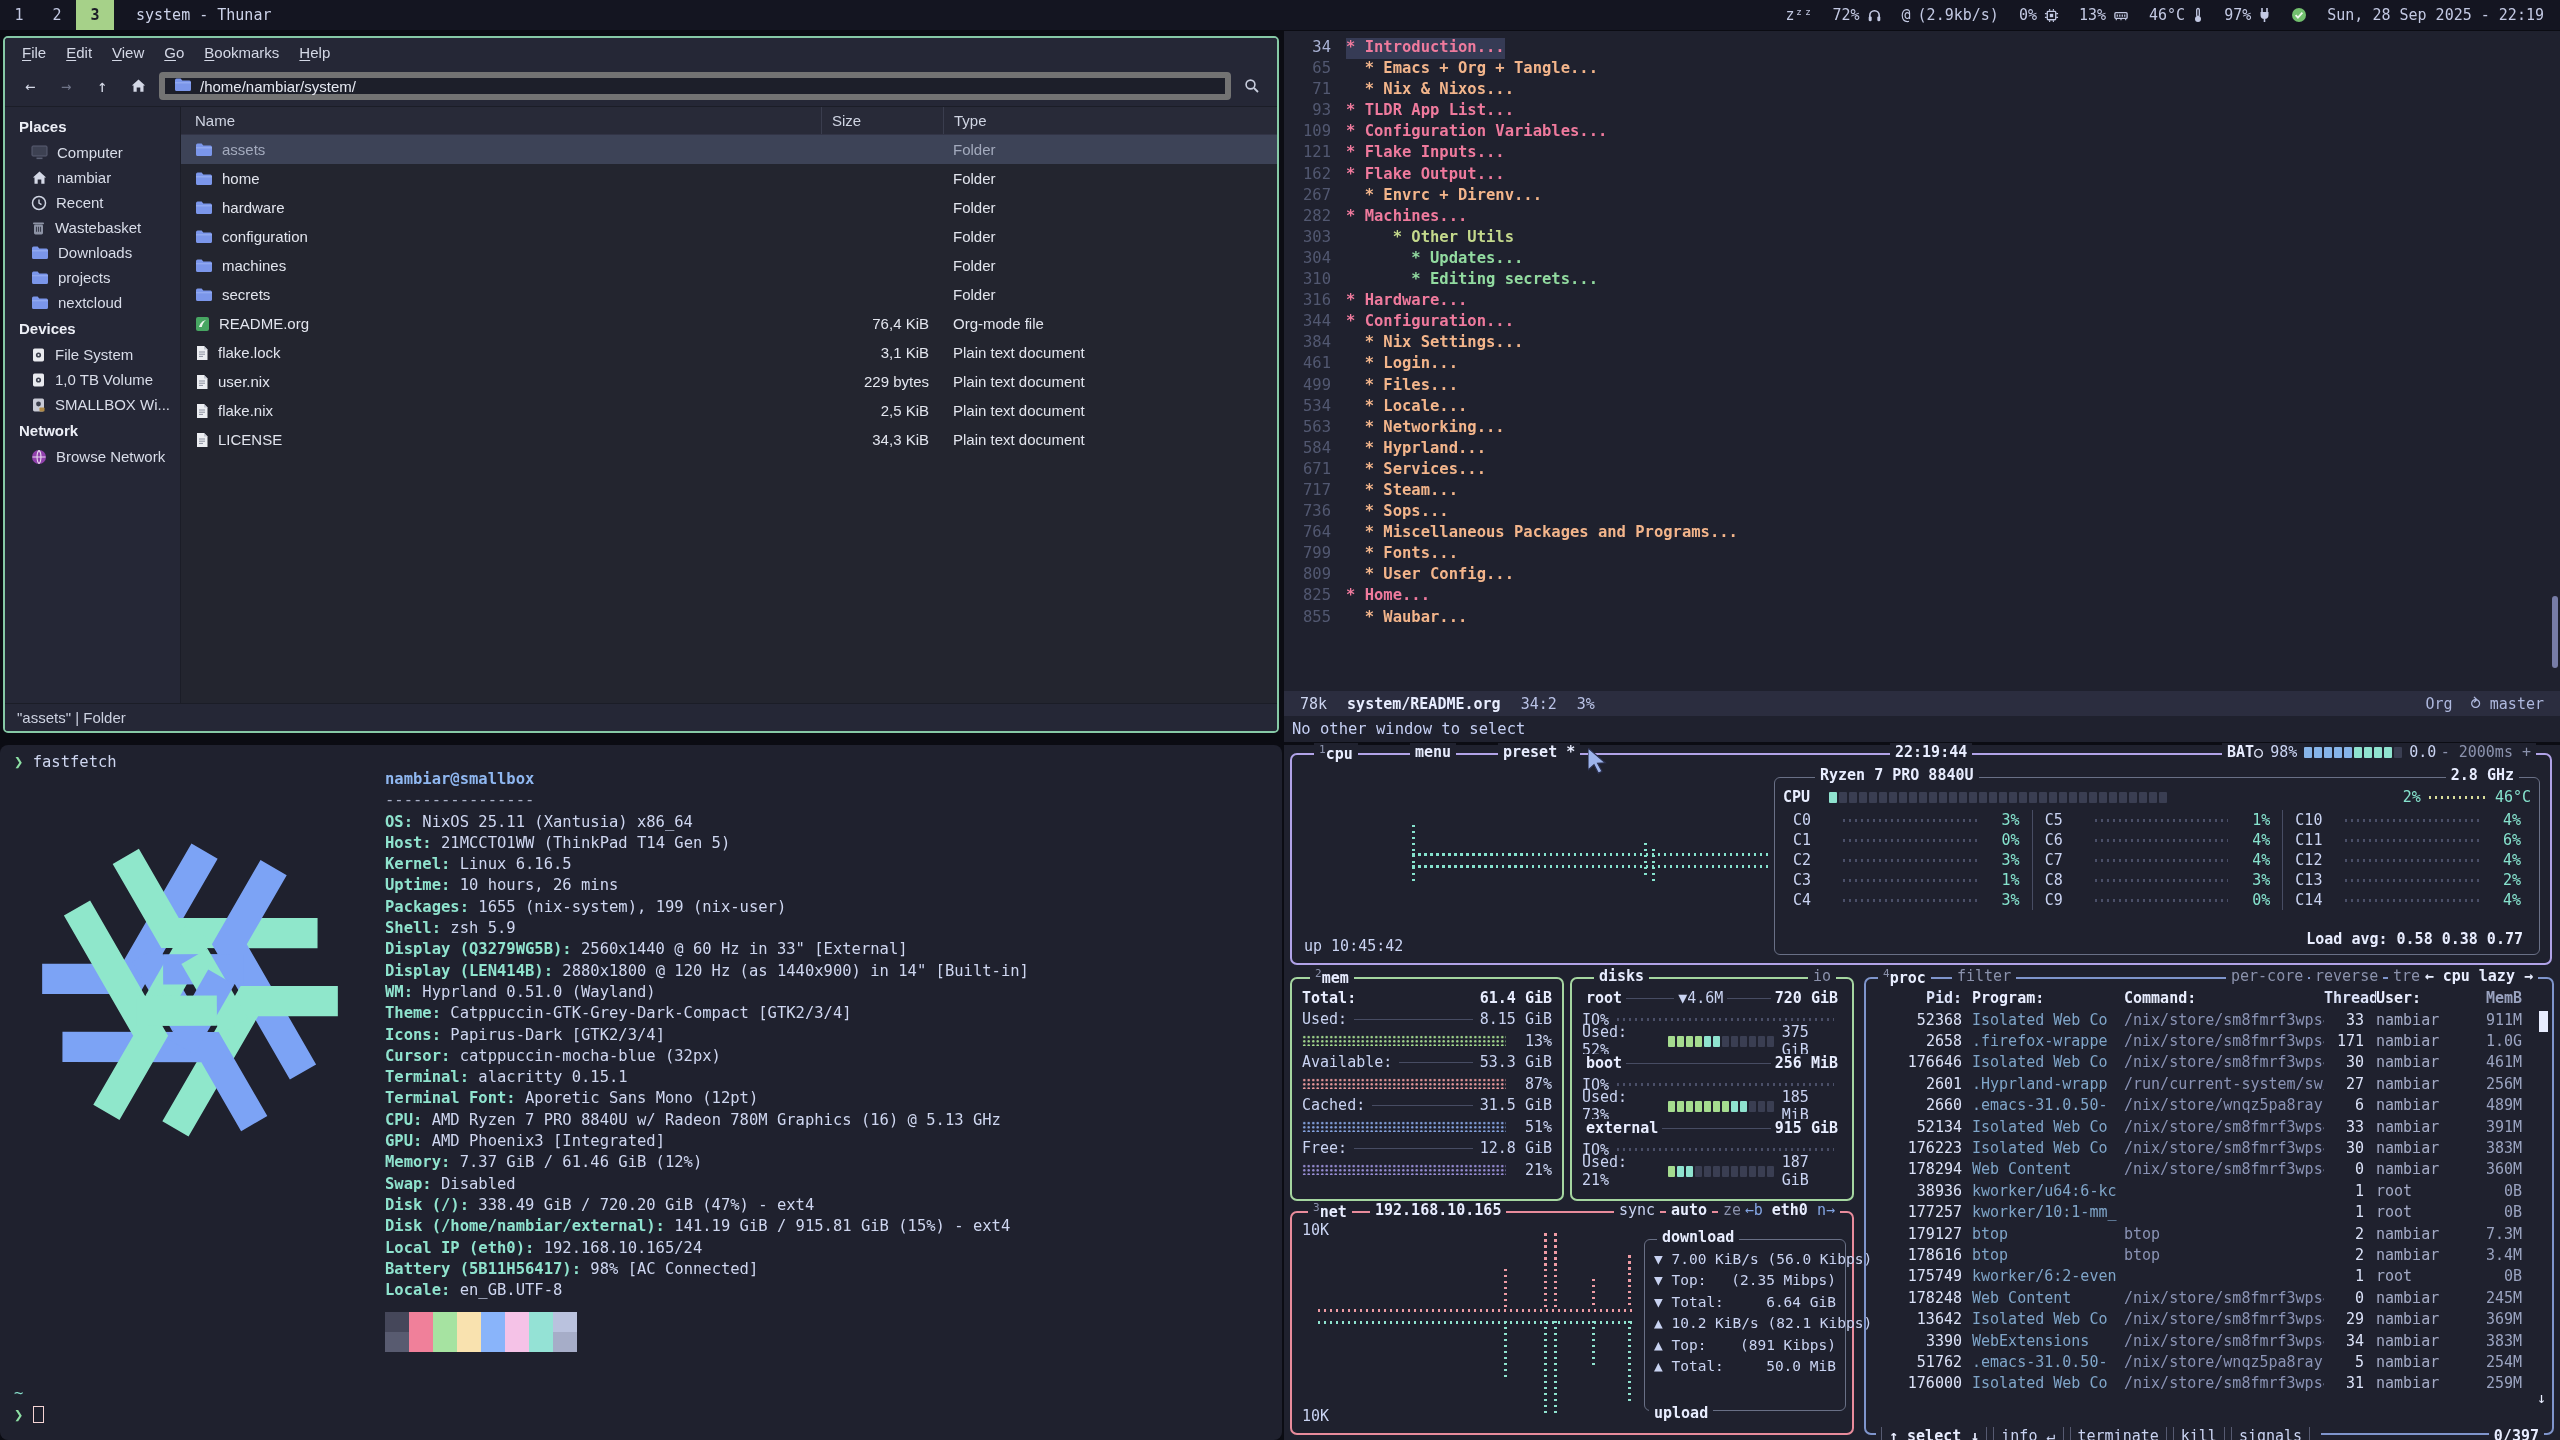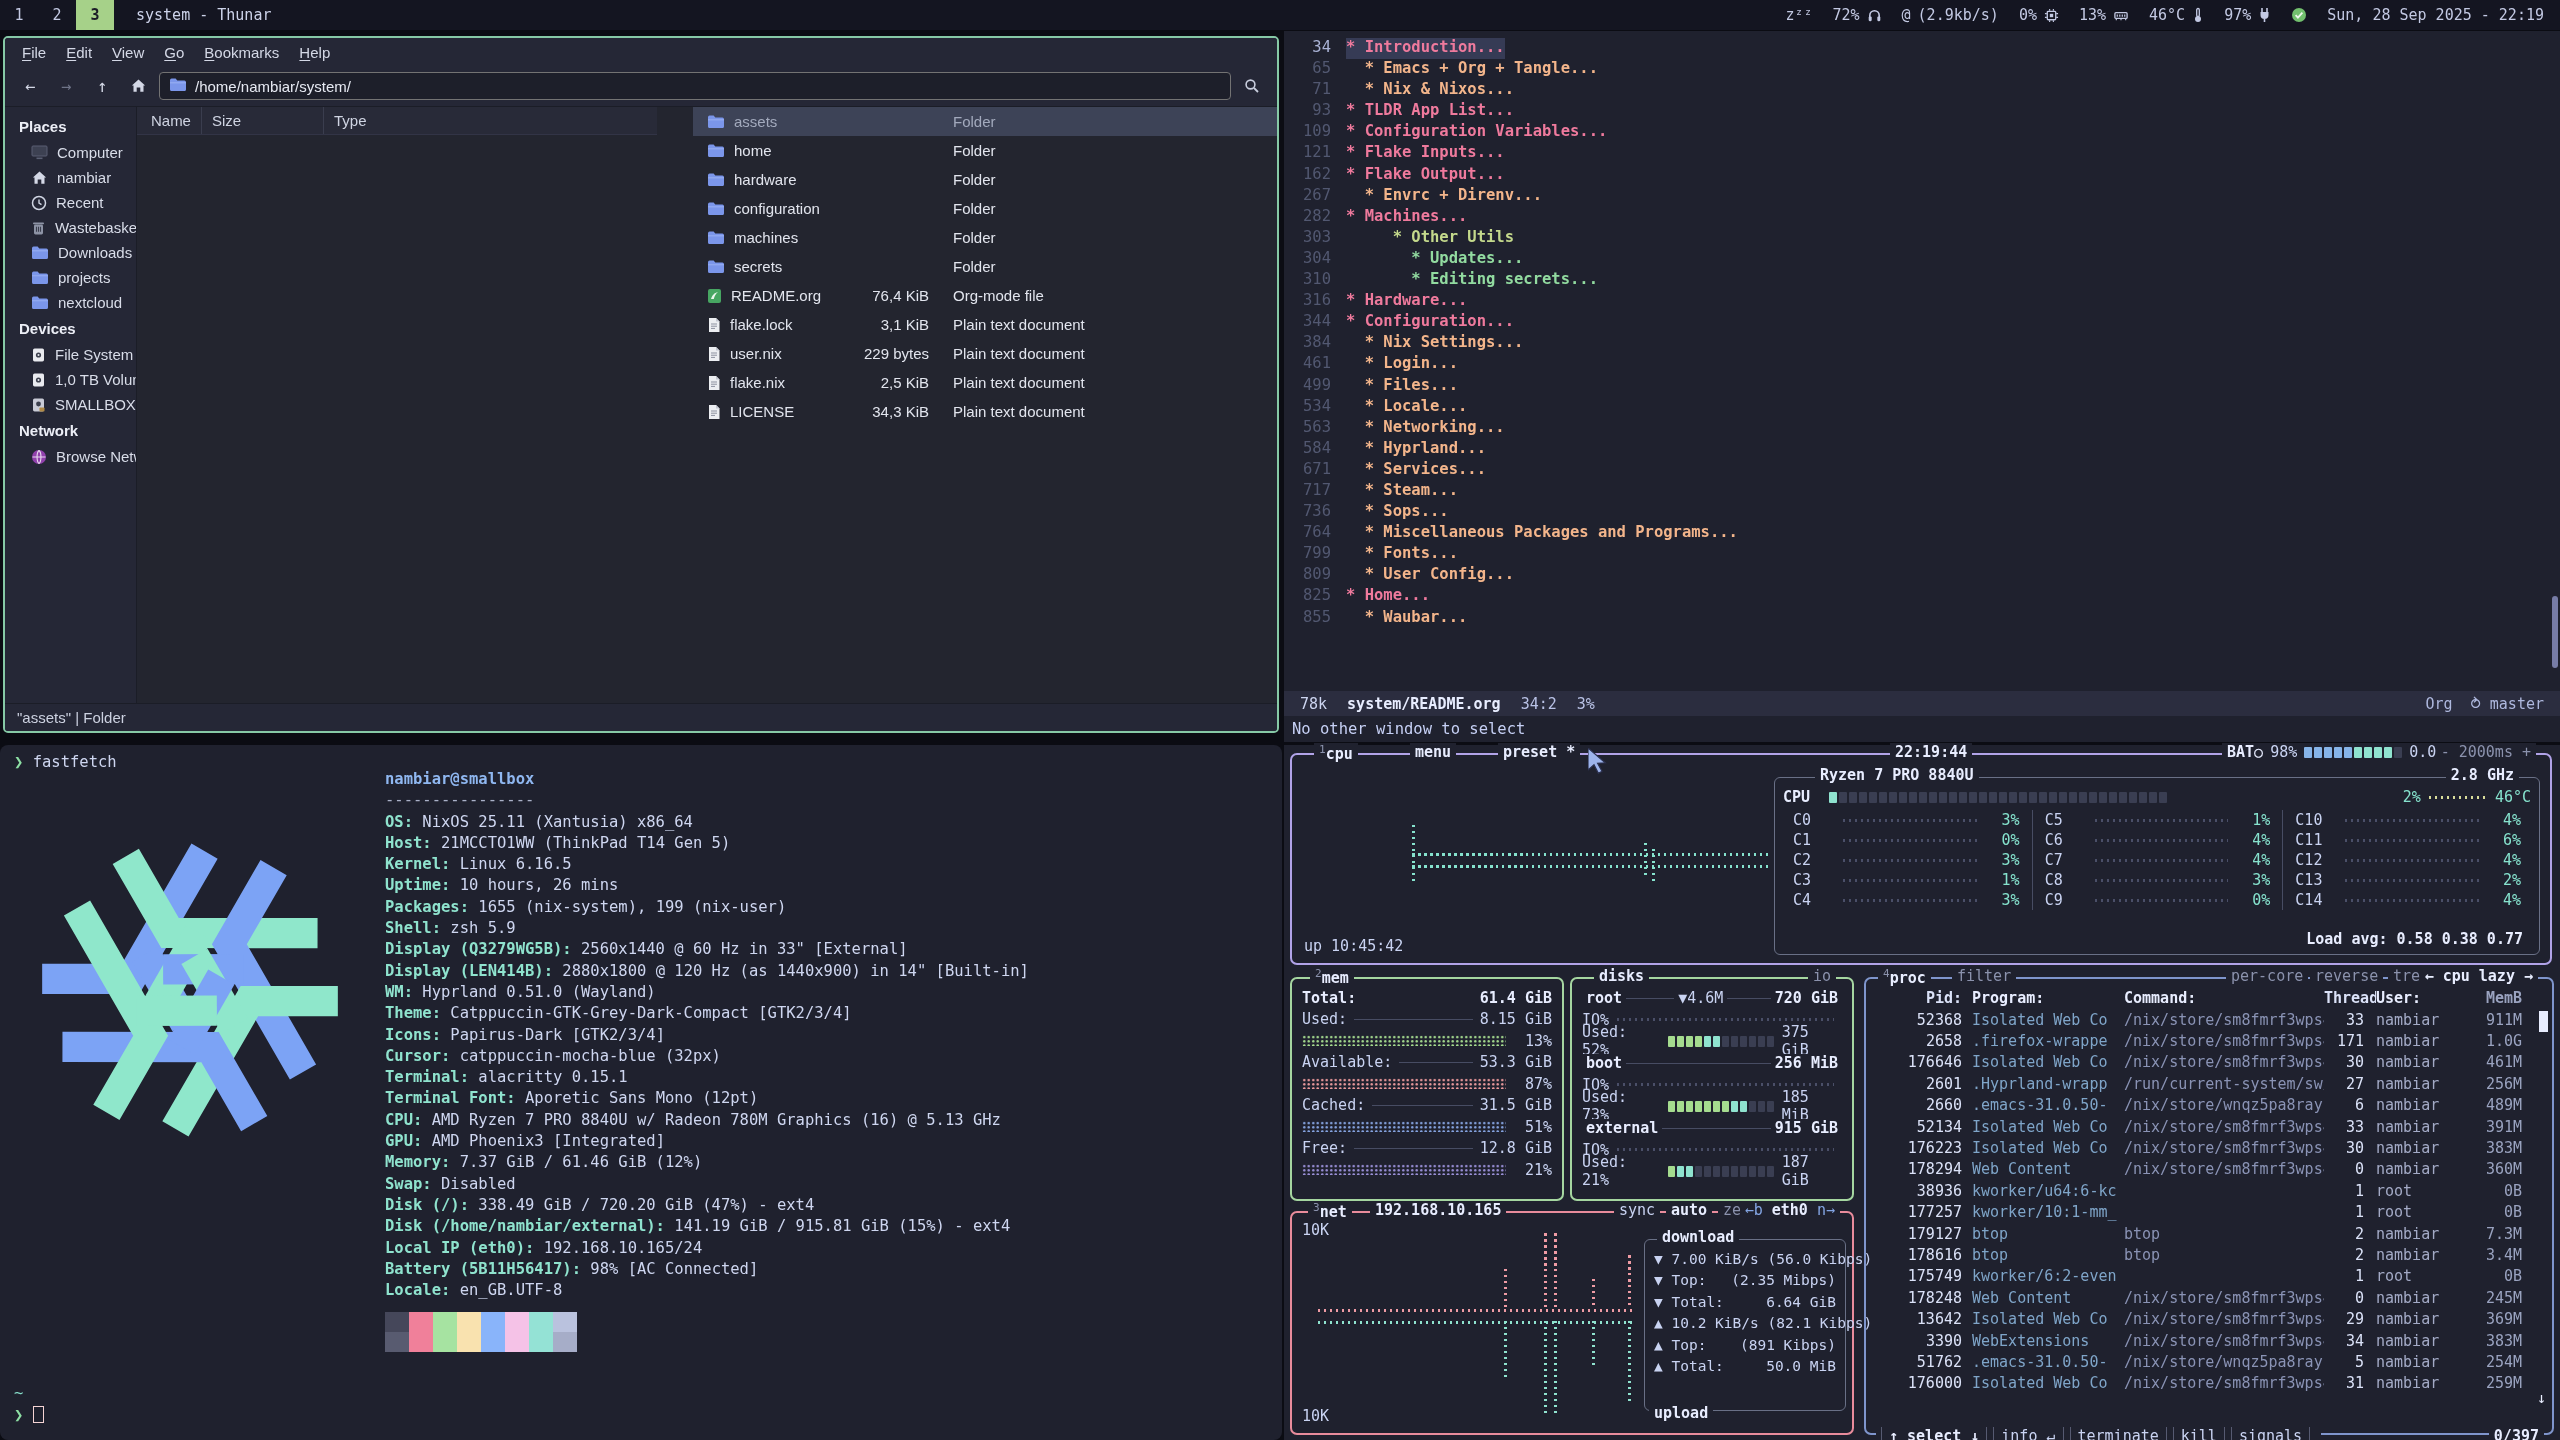--- a/index.html
+++ b/index.html
@@ -24,28 +24,28 @@
             background:#252736; border:2px solid #86c9a6; border-radius:5px;
             display:flex; flex-direction:column; font-family:"Liberation Sans",sans-serif;
             font-size:15px; color:#dfe3ef; overflow:hidden; }
   .menubar { height:28px; display:flex; align-items:center; padding-left:8px; gap:2px; background:#252736; }
   .menu-item { padding:3px 9px; color:#d4d8e6; }
   .menu-item .mn { text-decoration:underline; text-underline-offset:2px; }
   .toolbar { height:40px; display:flex; align-items:center; gap:6px; padding:0 10px; background:#252736; }
   .nav-btn { width:30px; height:28px; display:flex; align-items:center; justify-content:center;
              color:#d4d8e6; font-family:"DejaVu Sans Mono",monospace; font-size:17px; border-radius:4px; }
   .nav-btn.dim { color:#6f7488; }
-  .pathbar { flex:1; height:28px; background:#1d1f2a; border:1px solid #737373; border-radius:4px;
+  .pathbar { flex:1; height:28px; background:#1d1f2a; border:6px solid #737373; border-radius:4px;
              display:flex; align-items:center; gap:8px; padding:0 9px; color:#e6e9f2; }
   .search-btn { width:30px; height:28px; display:flex; align-items:center; justify-content:center; color:#c9cede; }
   .thunar-body { flex:1; display:flex; overflow:hidden; border-top:1px solid #1b1d27; }
   .sidebar { width:176px; background:#252736; border-right:1px solid #1b1d27; padding-top:6px; overflow:hidden; }
   .sb-section { font-weight:bold; color:#eceef6; padding:5px 0 5px 14px; }
   .sb-item { display:flex; align-items:center; gap:9px; padding:4px 0 4px 26px; color:#d9dde9; white-space:nowrap; }
-  .filepane { flex:1; display:flex; flex-direction:row; background:#23252f;gap:36px; }
+  .filepane { flex:1; display:flex; flex-direction:column; background:#23252f; }
   .cols-header { display:grid; grid-template-columns:1fr 122px 334px; height:28px; align-items:center;
                  background:#282a38; border-bottom:1px solid #323446; color:#cfd4e2; }
   .cols-header .col { padding:0 10px; border-left:1px solid #3a3d4e; height:100%; display:flex; align-items:center; }
   .cols-header .col:first-child { border-left:none; padding-left:14px; }
   .cols-header .col.size { justify-content:flex-start; }
   .file-row { display:grid; grid-template-columns:1fr 122px 334px; height:29px; align-items:center; color:#e2e5ee; }
   .file-row.selected { background:#3d4357; color:#a3aabd; }
   .file-row .fname { display:flex; align-items:center; gap:9px; padding-left:14px; }
   .file-row .fsize { text-align:right; padding-right:14px; }
   .file-row .ftype { padding-left:10px; }

